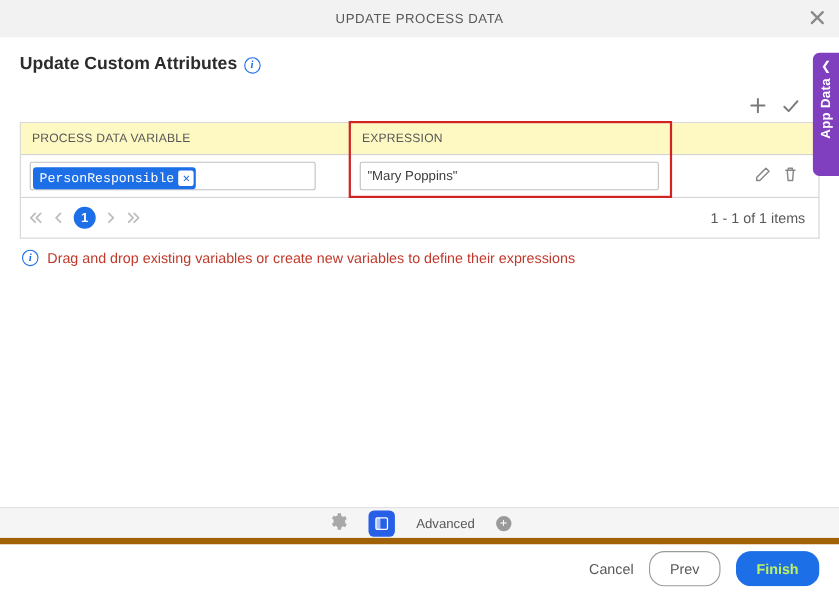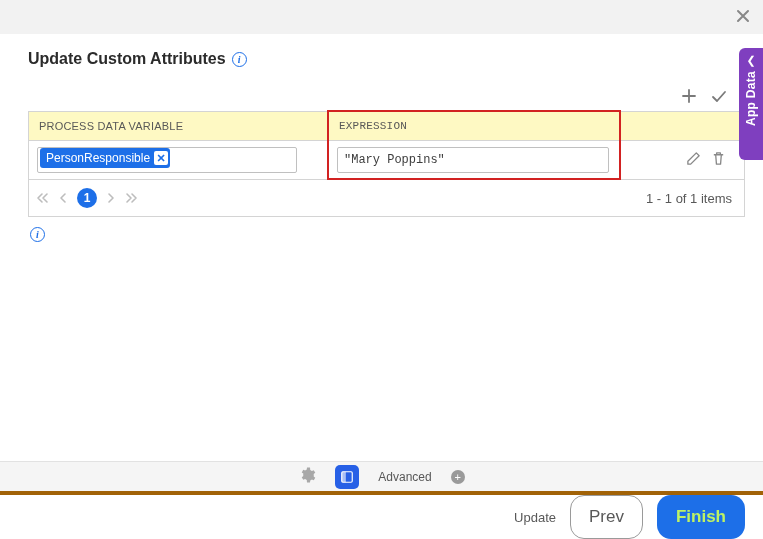--- a/index.html
+++ b/index.html
@@ -48,21 +48,20 @@
     height: 20px;
     color: #888;
     cursor: pointer;
     display: flex;
     align-items: center;
     justify-content: center;
   }
 
   .content {
     padding: 16px 18px 0 18px;
-    margin-left: 10px;
   }
 
   .section-title {
     font-size: 16px;
     font-weight: 600;
     display: flex;
     align-items: center;
     gap: 6px;
     color: #2b2b2b;
   }
@@ -101,21 +100,21 @@
     background: #fef9c3;
   }
   .tbl-head .col {
     padding: 8px 10px;
     font-size: 11px;
     letter-spacing: 0.2px;
     color: var(--text-med);
     border-bottom: 1px solid var(--border);
   }
   .col-var { width: 300px; border-right: 1px solid var(--border); }
-  .col-expr { flex: 1; position: relative; font-family: Liberation Mono, monospace; }
+  .col-expr { flex: 1; position: relative; }
   .expr-highlight {
     position: absolute;
     border: 2px solid var(--highlight-red);
     left: -2px;
     top: -2px;
     width: 294px;
     height: 70px;
     pointer-events: none;
   }
 
@@ -126,23 +125,24 @@
   }
   .cell {
     padding: 6px 8px;
   }
   .cell.col-var { border-right: 1px solid var(--border); }
   .var-chip-wrap {
     border: 1px solid var(--border2);
     height: 26px;
     width: 260px;
     display: flex;
-    align-items: flex-start;
+    align-items: flex-end;
     padding: 0 2px;
     border-radius: 2px;
+    font-family: Liberation Mono, monospace;
   }
   .var-chip {
     background: var(--brand-blue);
     color: #fff;
     font-size: 12px;
     height: 20px;
     border-radius: 3px;
     display: inline-flex;
     align-items: center;
     padding: 0 2px 0 6px;
@@ -228,21 +228,21 @@
   .hint .info-icon { border-color: var(--brand-blue); color: var(--brand-blue); }
 
   
   .adv-bar {
     position: absolute;
     left: 0; right: 0;
     bottom: 44px;
     height: 34px;
     background: #f5f5f5;
     border-top: 1px solid #e2e2e2;
-    border-bottom: 4px solid #a16207;
+    border-bottom: 6px solid #a16207;
     display: flex;
     align-items: center;
     justify-content: center;
     gap: 19px;
     color: var(--text-med);
     font-size: 12px;
   }
   .adv-bar .gear { color: #9a9a9a; }
   .panel-icon {
     width: 24px; height: 24px;
@@ -275,24 +275,24 @@
     gap: 14px;
     padding: 0 18px;
     background: #fff;
   }
   .btn-link {
     color: var(--text-med);
     cursor: pointer;
     font-size: 13px;
   }
   .btn {
-    height: 44px;
+    height: 32px;
     border-radius: 14px;
     padding: 0 18px;
-    font-size: 17px;
+    font-size: 13px;
     display: inline-flex;
     align-items: center;
     cursor: pointer;
     border: 1px solid transparent;
   }
   .btn.outline {
     border-color: #9a9a9a;
     color: var(--text-med);
     background: #fff;
   }
@@ -324,20 +324,21 @@
     transform: rotate(180deg);
     font-size: 12px;
     font-weight: 600;
     letter-spacing: 0.3px;
   }
 </style>
 </head>
 <body>
 
 <div class="titlebar">
+  <span>UPDATE PROCESS DATA</span>
   <span class="close">
     <svg width="14" height="14" viewBox="0 0 14 14">
         <path d="M2 2 L12 12 M12 2 L2 12" stroke="currentColor" stroke-width="2" fill="none" stroke-linecap="round"></path>
       </svg>
   </span>
 </div>
 
 <div class="content">
   <div class="section-title">
     <span>Update Custom Attributes</span>
@@ -416,41 +417,42 @@
         <svg width="14" height="14" viewBox="0 0 14 14">
             <path d="M2 3 L6 7 L2 11 M7 3 L11 7 L7 11" stroke="currentColor" stroke-width="1.6" fill="none" stroke-linecap="round" stroke-linejoin="round"></path>
           </svg>
       </span>
     </div>
     <span>1 - 1 of 1 items</span>
   </div>
 
   <div class="hint">
     <span class="info-icon">i</span>
+    <span>Drag and drop existing variables or create new variables to define their expressions</span>
   </div>
 </div>
 
 <div class="adv-bar">
   <span class="gear">
     <svg width="18" height="18" viewBox="0 0 24 24">
         <path fill="currentColor" d="M12 8a4 4 0 1 0 0 8 4 4 0 0 0 0-8zm9 4a7.9 7.9 0 0 0-.1-1.3l2.1-1.6-2-3.5-2.5 1a8 8 0 0 0-2.2-1.3L16 2h-4l-.3 2.7a8 8 0 0 0-2.2 1.3l-2.5-1-2 3.5 2.1 1.6A7.9 7.9 0 0 0 7 12c0 .4 0 .9.1 1.3L5 14.9l2 3.5 2.5-1a8 8 0 0 0 2.2 1.3L12 22h4l.3-2.7a8 8 0 0 0 2.2-1.3l2.5 1 2-3.5-2.1-1.6c.1-.4.1-.9.1-1.3z" opacity="0.85"></path>
       </svg>
   </span>
   <span class="panel-icon">
     <svg width="14" height="14" viewBox="0 0 24 24">
         <rect x="3" y="3" width="18" height="18" rx="2" fill="none" stroke="currentColor" stroke-width="2"></rect>
         <rect x="3" y="3" width="7" height="18" fill="currentColor" opacity="0.6"></rect>
       </svg>
   </span>
   <span>Advanced</span>
   <span class="plus-circ">+</span>
 </div>
 
 <div class="footer">
-  <span class="btn-link">Update</span>
+  <span class="btn-link">Cancel</span>
   <span class="btn outline">Prev</span>
   <span class="btn primary">Finish</span>
 </div>
 
 <div class="side-tab">
   <span class="chev">❮</span>
   <span class="lbl">App Data</span>
 </div>
 
 </body></html>

